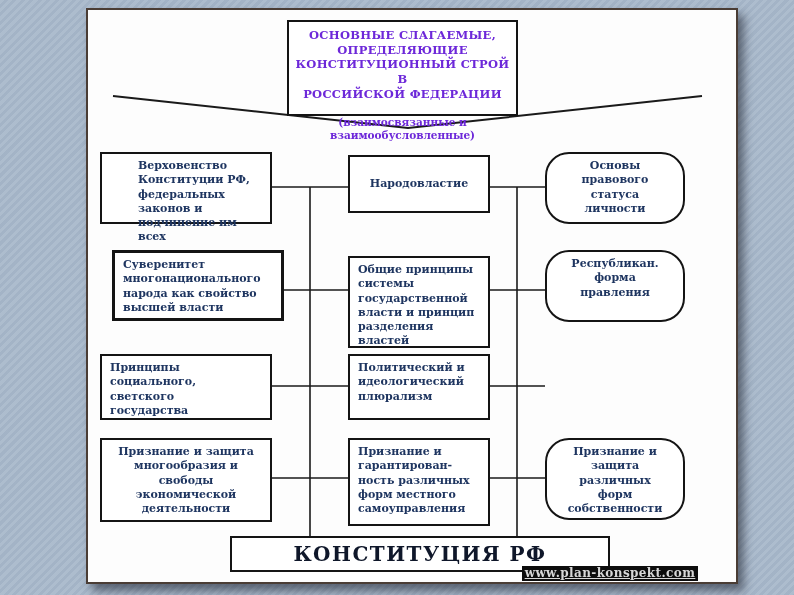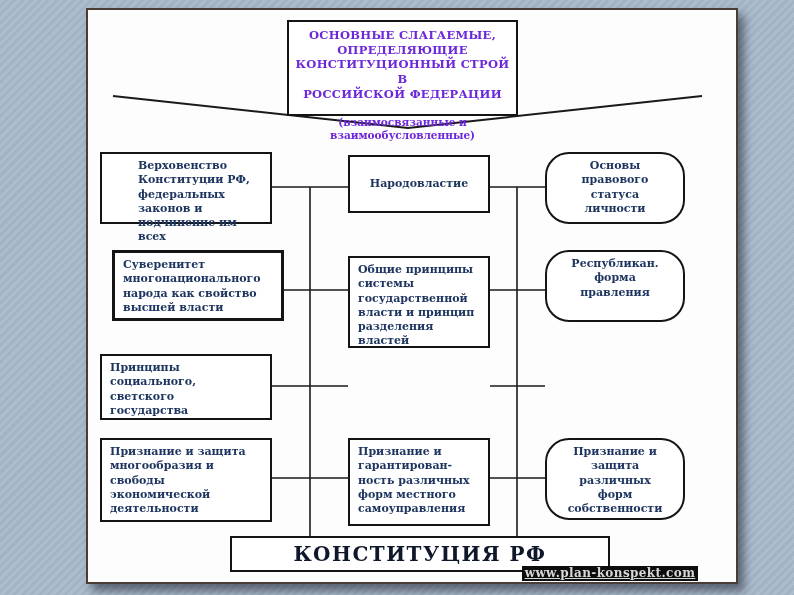--- a/index.html
+++ b/index.html
@@ -150,33 +150,36 @@
 законов и
 подчинение им всех</div>
   <div class="box heavy" style="left:112px; top:250px; width:172px; height:71px;">Суверенитет
 многонационального
 народа как свойство
 высшей власти</div>
   <div class="box" style="left:100px; top:354px; width:172px; height:66px;">Принципы
 социального,
 светского
 государства</div>
-  <div class="box" style="left:100px; top:438px; width:172px; height:84px;">Признание и защита
+  <div class="box" style="left:100px; top:438px; width:172px; height:84px;text-align:center;">Признание и защита
 многообразия и
 свободы
 экономической
 деятельности</div>
 
   <div class="box flex-center" style="left:348px; top:155px; width:142px; height:58px;">Народовластие</div>
   <div class="box" style="left:348px; top:248px; width:142px; height:92px;margin-top:8px;">Общие принципы
 системы
 государственной
 власти и принцип
 разделения
 властей</div>
+  <div class="box" style="left:348px; top:354px; width:142px; height:66px;">Политический и
+идеологический
+плюрализм</div>
   <div class="box" style="left:348px; top:438px; width:142px; height:88px;">Признание и
 гарантирован-
 ность различных
 форм местного
 самоуправления</div>
 
   <div class="box center" style="left:545px; top:152px; width:140px; height:72px;">Основы
 правового
 статуса
 личности</div>

